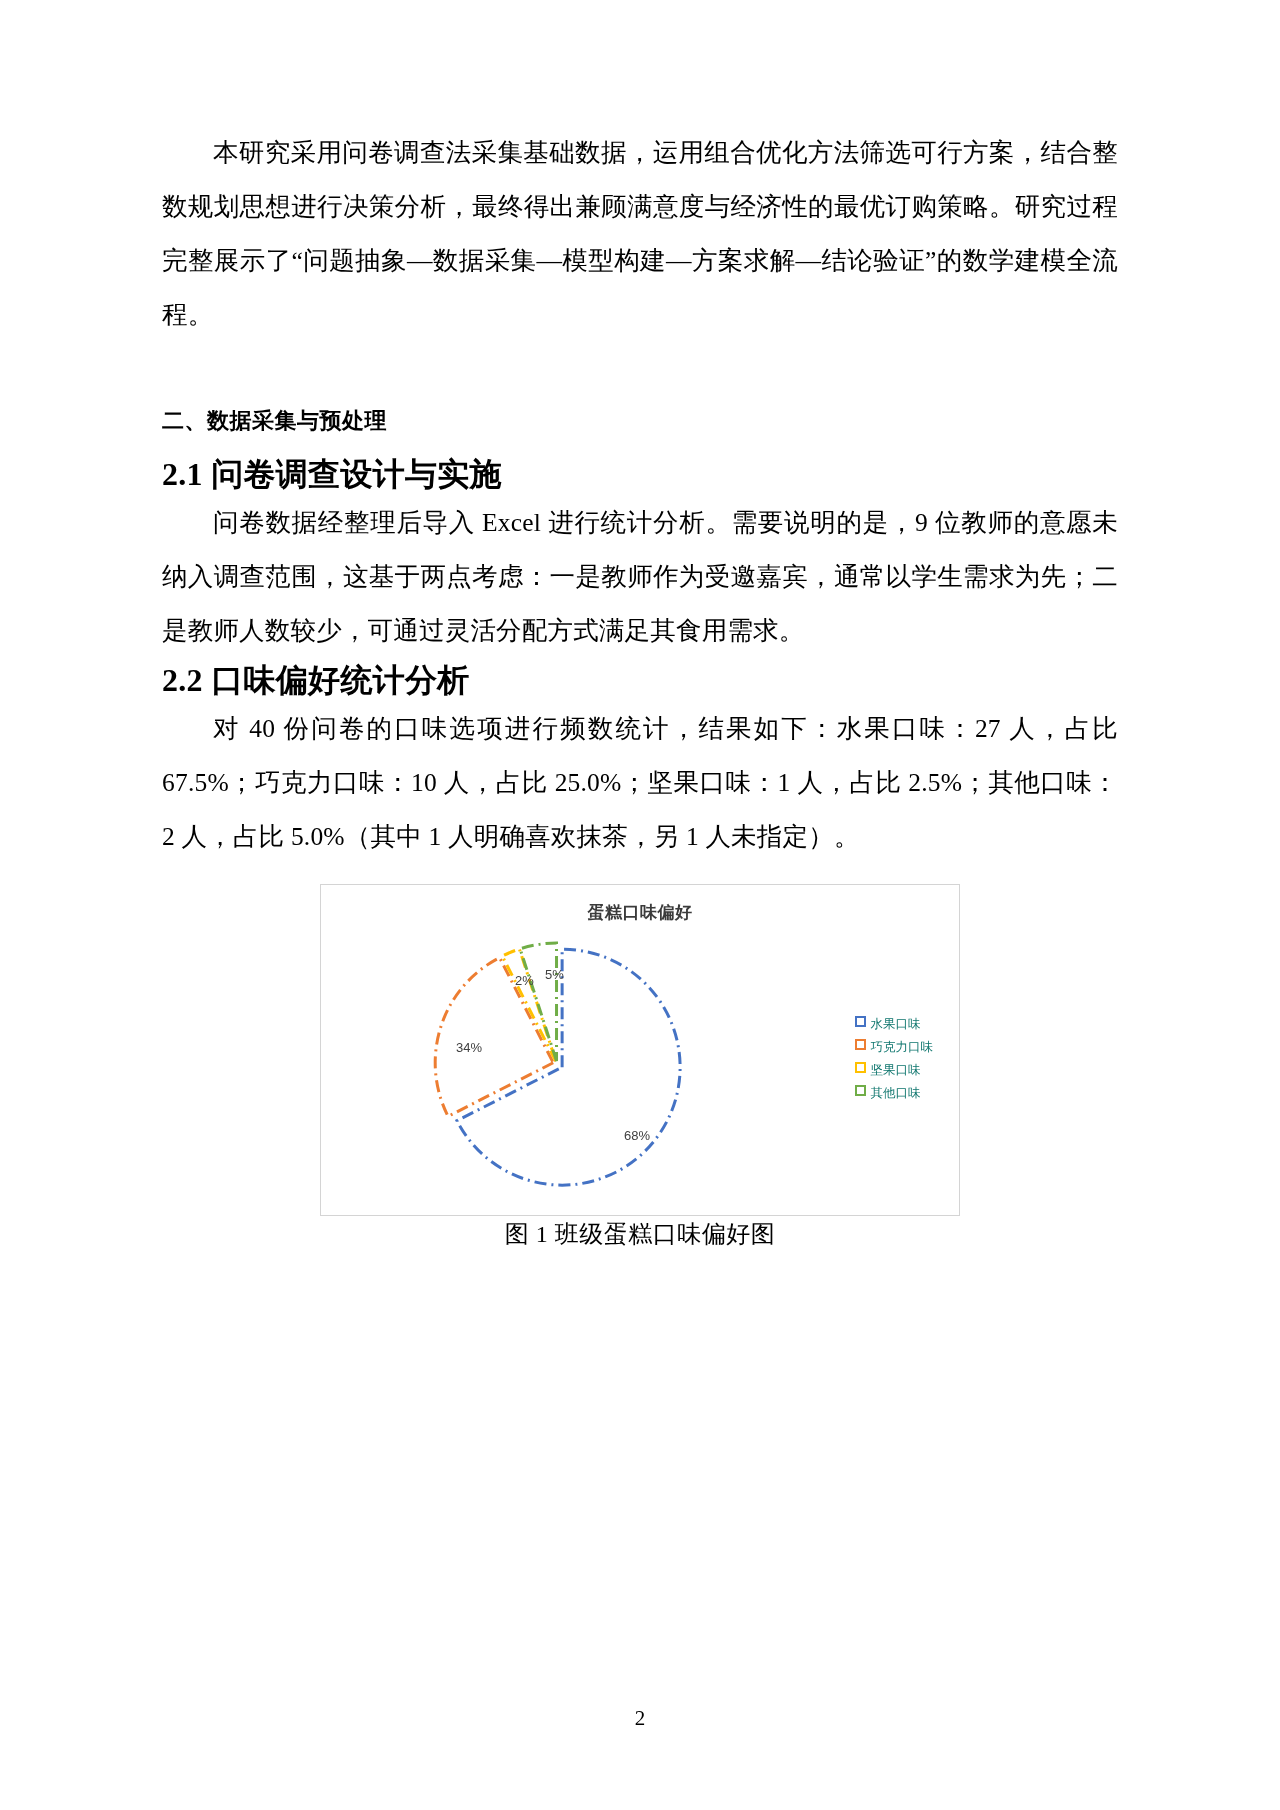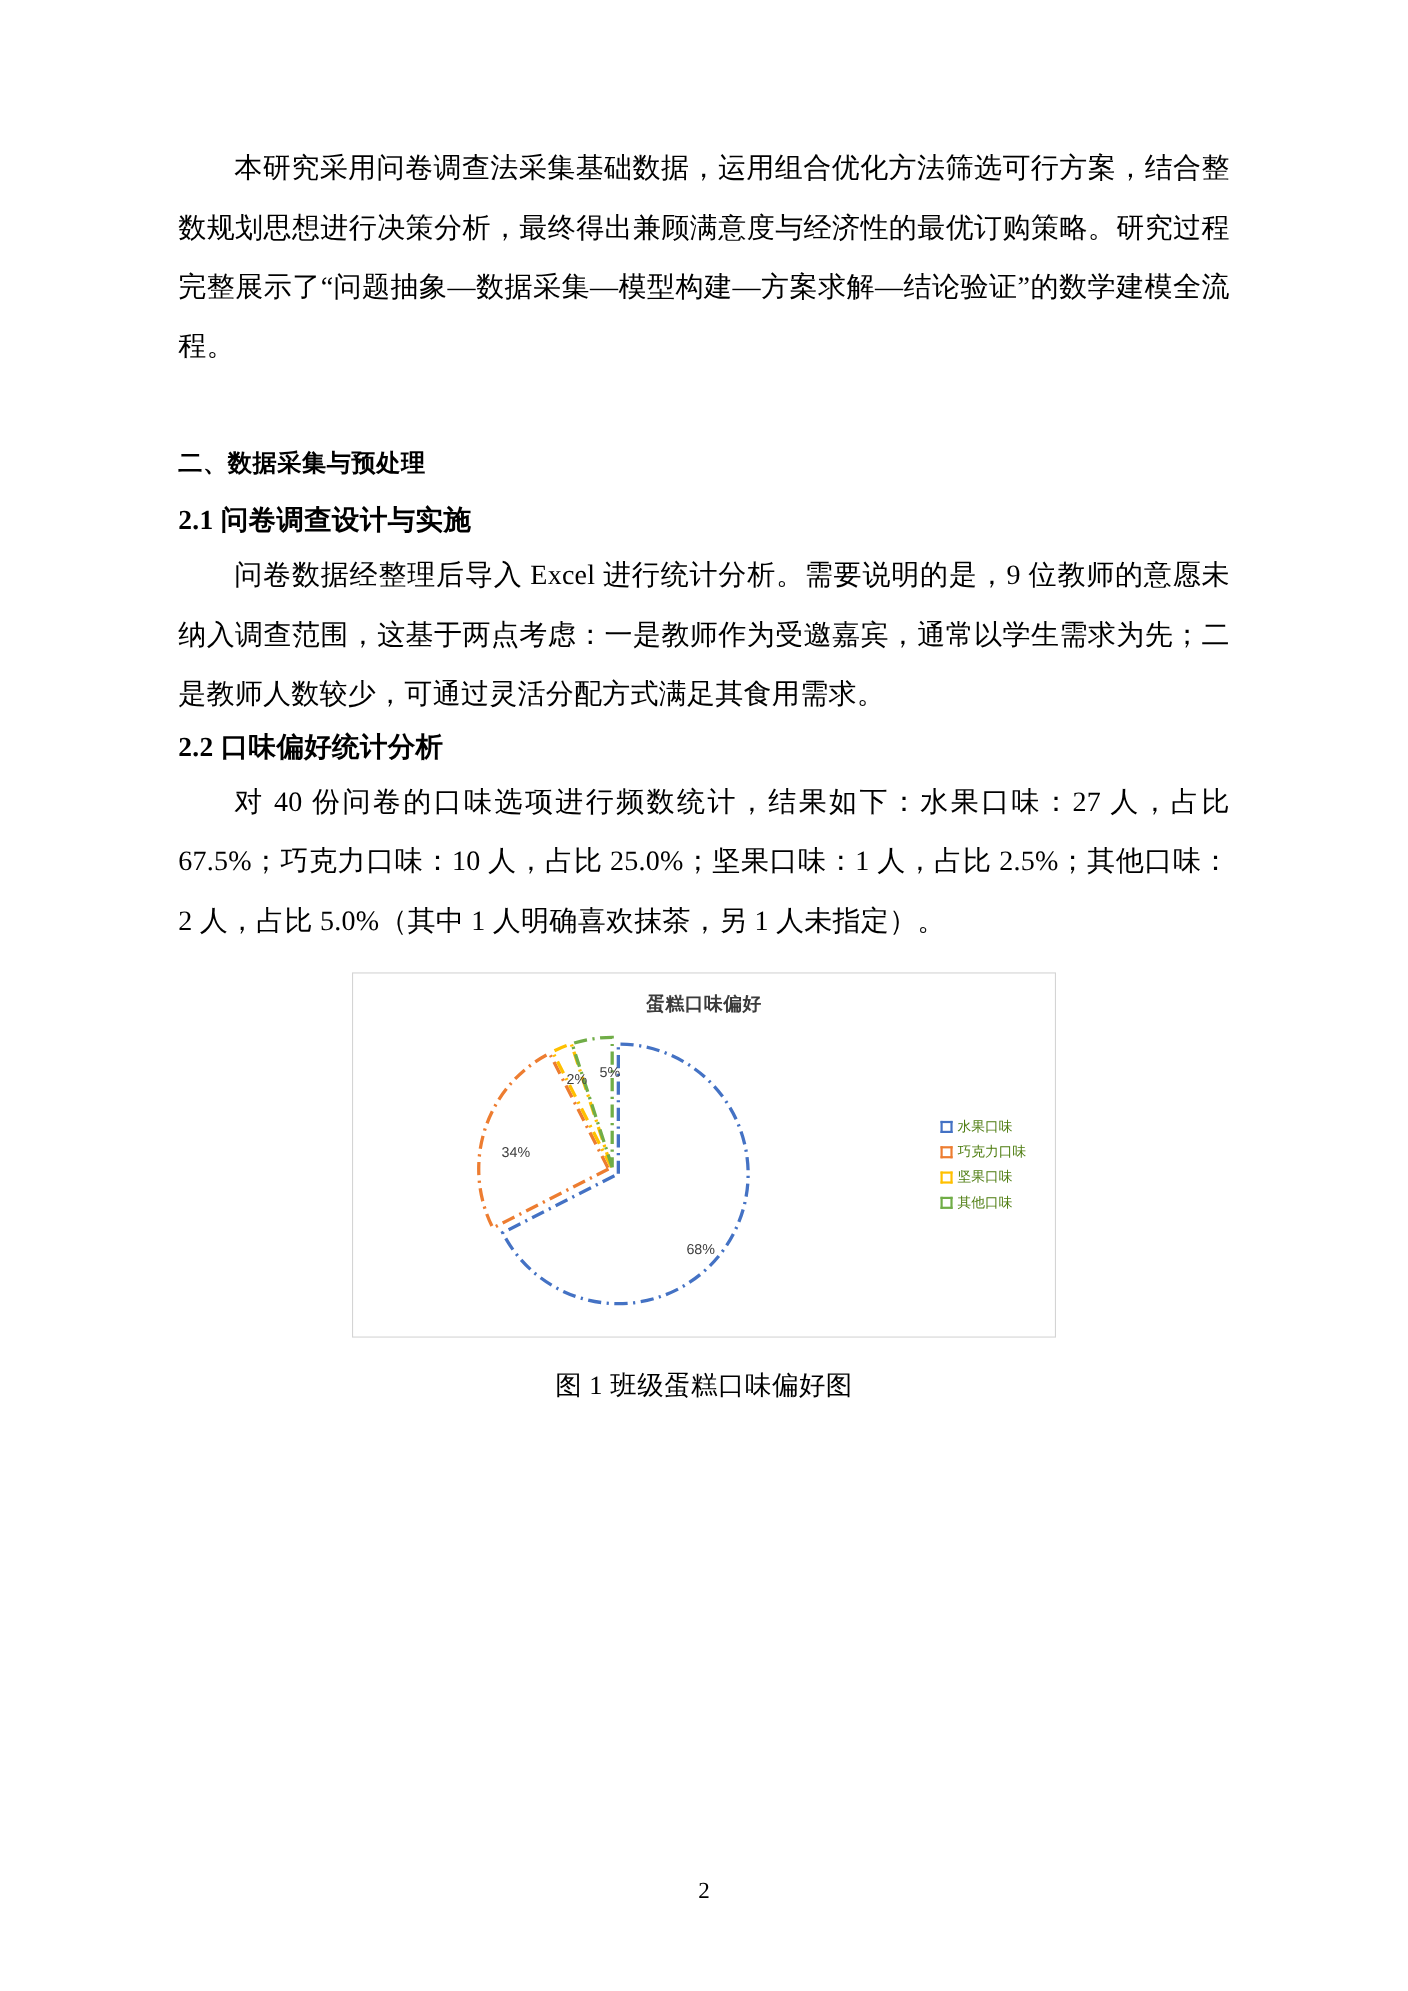--- a/index.html
+++ b/index.html
@@ -48,21 +48,21 @@
   }
 
   h2.sec {
     font-size: 22px;
     font-weight: bold;
     margin: 0;
     line-height: 46px;
     letter-spacing: 0.5px;
   }
   h3.subsec {
-    font-size: 25px;
+    font-size: 32px;
     font-weight: bold;
     margin: 0;
     line-height: 44px;
     letter-spacing: 0.3px;
     font-family: Liberation Serif, serif;
   }
 
   .gap-lg { height: 56px; }
   .gap-sm { height: 8px; }
 
@@ -115,35 +115,34 @@
   .legend {
     position: absolute;
     right: 26px;
     top: 131px;
     display: flex;
     flex-direction: column;
     gap: 6px;
   }
   .legend-item {
     display: flex;
-    align-items: center;
+    align-items: flex-start;
     gap: 5px;
     font-size: 12.5px;
-    color: #4d7c0f;
+    color: #0f766e;
     white-space: nowrap;
   }
   .legend-swatch {
     width: 11px;
     height: 11px;
     flex: 0 0 11px;
     box-sizing: border-box;
   }
 
   .fig-caption {
-    margin-top: 26px;
     text-align: center;
     font-size: 24px;
     line-height: 36px;
     letter-spacing: 0.5px;
   }
 
   .page-number {
     position: absolute;
     left: 0;
     top: 1706px;

